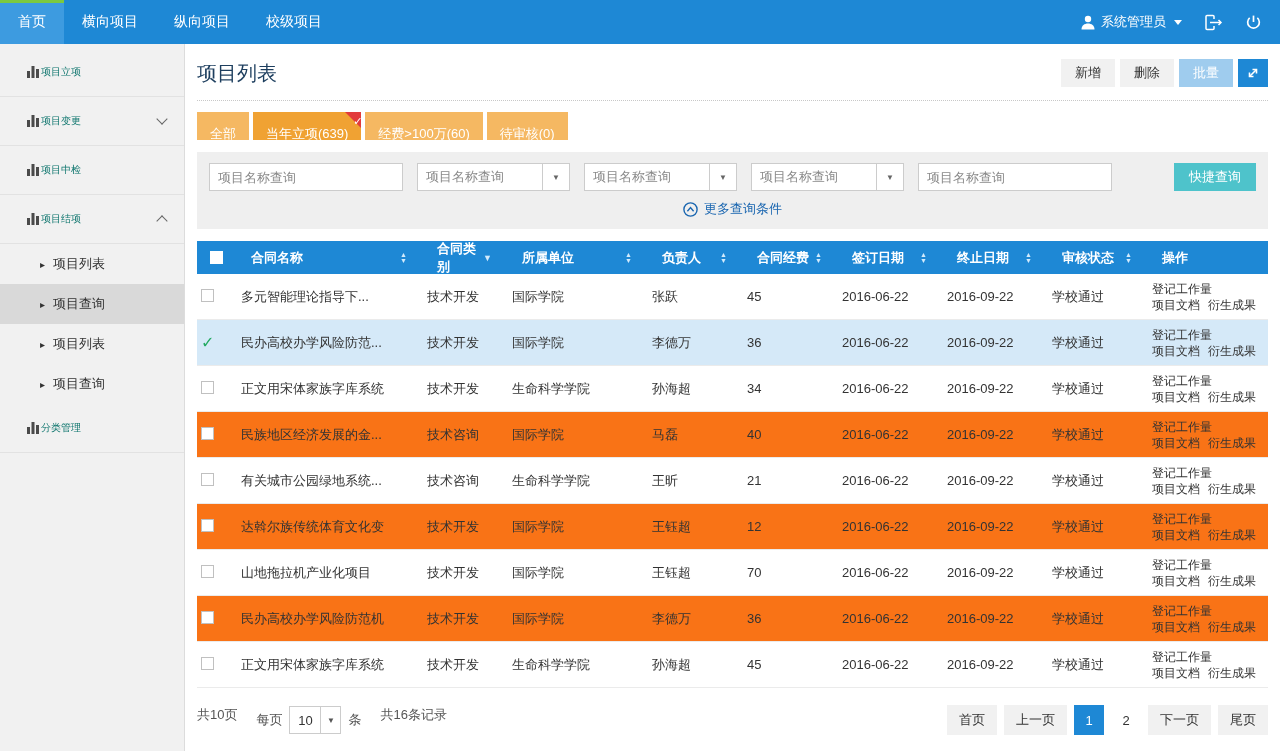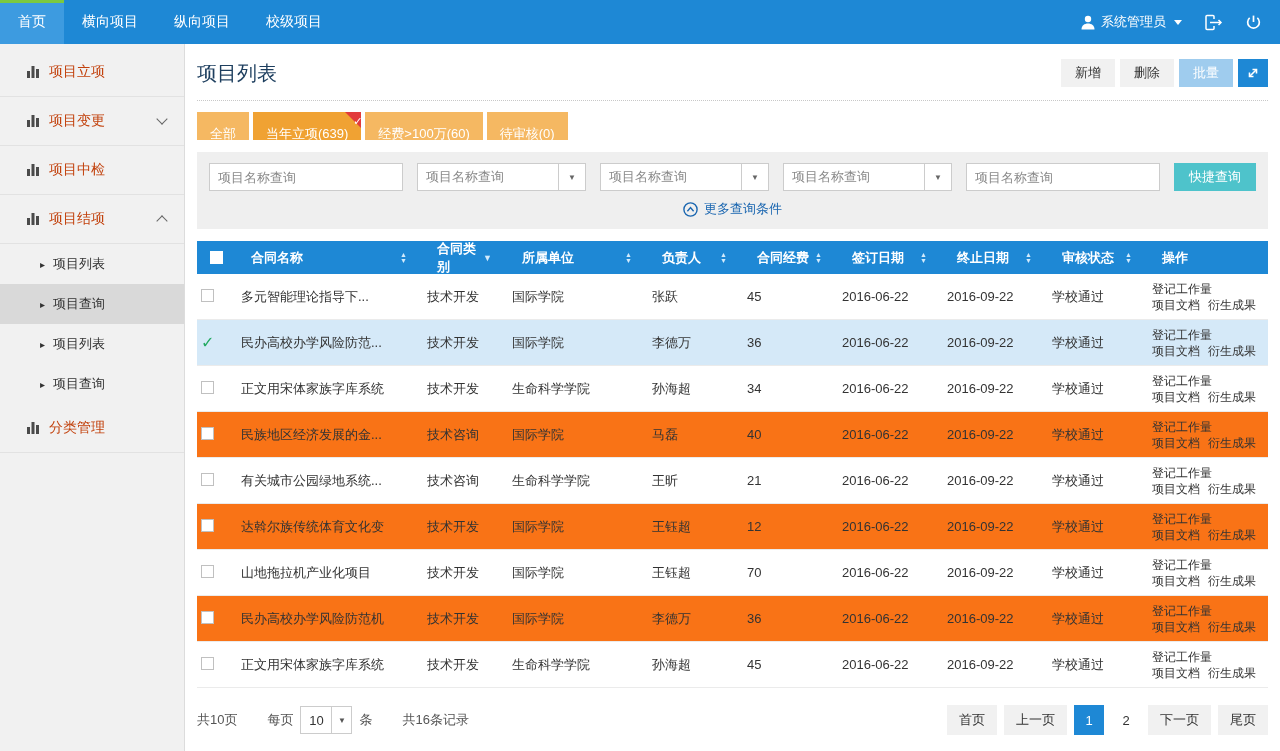--- a/index.html
+++ b/index.html
@@ -17,21 +17,21 @@
   .nav-item { padding:0 18px; display:flex; align-items:center; color:#fff; font-size:14px; cursor:pointer; }
   .nav-item.active { background:#3d9be0; box-shadow: inset 0 3px 0 #7cc93f; }
   .top-right { margin-left:auto; display:flex; align-items:center; gap:22px; padding-right:18px; }
   .user-menu { display:flex; align-items:center; gap:6px; color:#fff; font-size:13px; cursor:pointer; }
   .caret { width:0; height:0; border-left:4px solid transparent; border-right:4px solid transparent; border-top:5px solid #fff; margin-left:2px; }
   .icon-btn { display:flex; align-items:center; justify-content:center; cursor:pointer; background:none; border:0; padding:0; }
   
   .layout { display:flex; height:707px; }
   .sidebar { width:185px; flex:none; background:#f1f1f1; border-right:1px solid #dcdcdc; padding-top:4px; }
   .side-item { display:flex; align-items:center; cursor:pointer; }
-  .side-item.top { height:49px; padding-left:27px; gap:9px; font-size:14px; border-bottom:1px solid #e2e2e2; color:#c2410c; }
+  .side-item.top { height:49px; padding-left:27px; gap:1px; font-size:10px; border-bottom:1px solid #e2e2e2; color:#0f766e; }
   .side-item.sub { height:40px; padding-left:40px; gap:8px; font-size:13px; color:#333; }
   .side-item.sub.bb { border-bottom:0; }
   .side-item.sub.selected { background:#d9d9d9; }
   .bars { display:flex; align-items:center; }
   .tri { font-size:10px; color:#333; }
   .chev { width:8px; height:8px; border-right:1.5px solid #666; border-bottom:1.5px solid #666; margin-left:auto; margin-right:18px; }
   .chev.down { transform:rotate(45deg); margin-top:-4px; }
   .chev.up { transform:rotate(-135deg); margin-top:4px; }
   .main { flex:1; padding:0 12px; background:#fff; }
   
@@ -49,21 +49,21 @@
   .ribbon-check { position:absolute; top:-5px; right:-1px; color:#fff; font-size:11px; font-weight:bold; }
   
   .search-panel { margin-top:12px; background:#efefef; padding:11px 12px 5px; }
   .search-row { display:flex; gap:14px; align-items:center; }
   .fields { display:flex; flex:1; gap:14px; }
   .sfield { flex:1; height:28px; background:#fff; border:1px solid #ccc; display:flex; align-items:center; }
   input.sfield { padding:0 8px; font-size:13px; font-family:inherit; color:#333; }
   input.sfield::placeholder { color:#8a8a8a; opacity:1; }
   .sselect .txt { flex:1; padding-left:8px; color:#8a8a8a; font-size:13px; }
   .arrow-box { width:27px; height:100%; border-left:1px solid #ccc; display:flex; align-items:center; justify-content:center; color:#666; font-size:8px; }
-  .btn-search { width:82px; height:28px; flex:none; background:#4ec3cb; color:#fff; border:0; font-size:13px; cursor:pointer; font-family:inherit; }
+  .btn-search { width:82px; height:28px; flex:none; background:#4ec3cb; color:#fff; border:0; font-size:13px; cursor:pointer; font-family:inherit;margin-left:48px; }
   .more-row { display:flex; align-items:center; justify-content:center; gap:6px; padding:9px 0 6px; color:#1a66b0; font-size:13px; cursor:pointer; }
   
   .table { margin-top:12px; }
   .thead { display:flex; align-items:center; background:#1e88d5; color:#fff; height:33px; font-weight:bold; font-size:13px; }
   .th { display:flex; align-items:center; padding:0 4px; }
   .th-label { margin-right:auto;margin-left:10px; }
   .sort-both { display:flex; flex-direction:column; margin-left:auto; margin-right:12px; cursor:pointer; }
   .sort-both i { font-style:normal; font-size:7px; line-height:6px; color:#d2eafc; }
   .sort-down { margin-left:auto; margin-right:12px; font-size:9px; color:#d2eafc; cursor:pointer; }
   .c0 { width:40px; padding-left:13px; flex:none; }
@@ -81,21 +81,21 @@
   .tr.selected { background:#d5e9f8; }
   .td { padding:0 4px; }
   .cbx { width:13px; height:13px; background:#fff; border:1px solid #c0c0c0; display:inline-block; cursor:pointer; }
   .cbx.hdr { border:0; }
   .checkmark { color:#21a960; font-size:16px; font-weight:bold; }
   .ops { font-size:12px; line-height:16px; color:#333; }
   .oplink { cursor:pointer; }
   .ops-line .oplink + .oplink { margin-left:8px; }
   
   .pager-row { display:flex; align-items:center; margin-top:17px; color:#555; font-size:13px; }
-  .pager-info { display:flex; align-items:center; gap:30px; }
+  .pager-info { display:flex; gap:19px; }
   .size-select { width:52px; height:28px; border:1px solid #ccc; background:#fff; display:flex; align-items:center; cursor:pointer; }
   .size-select .v { flex:1; text-align:center; color:#333; }
   .size-select .a { width:20px; height:100%; border-left:1px solid #ccc; display:flex; align-items:center; justify-content:center; font-size:8px; color:#555; }
   .per-page-group { display:flex; align-items:center; gap:7px; }
   .pager-btns { margin-left:auto; display:flex; gap:7px; }
   .pbtn { min-width:30px; height:30px; padding:0 12px; background:#f1f1f1; border:0; display:flex; align-items:center; justify-content:center; font-size:13px; color:#333; cursor:pointer; font-family:inherit; }
   .pbtn.active { background:#1e88d5; color:#fff; padding:0; width:30px; }
   .pbtn.white { background:#fff; padding:0; width:27px; }
 </style>
 </head>

